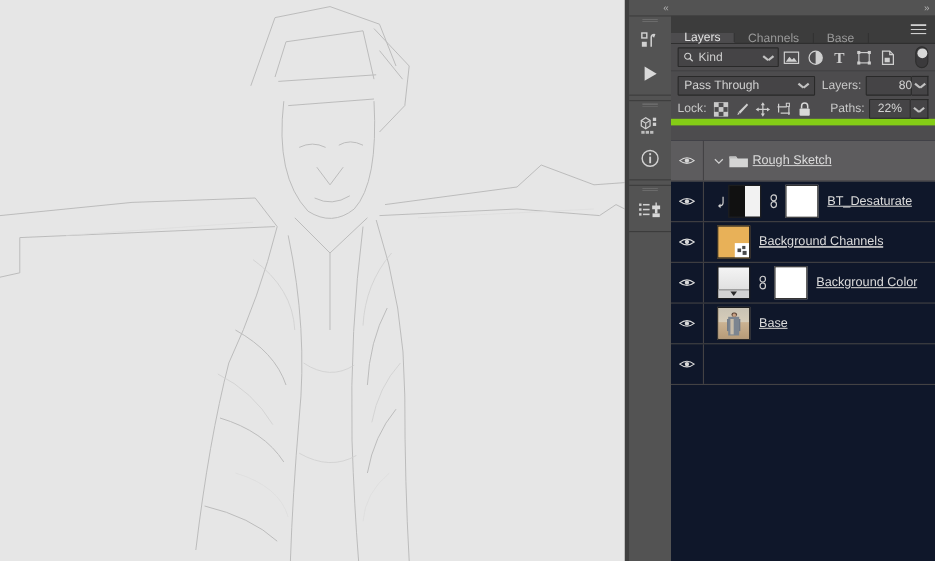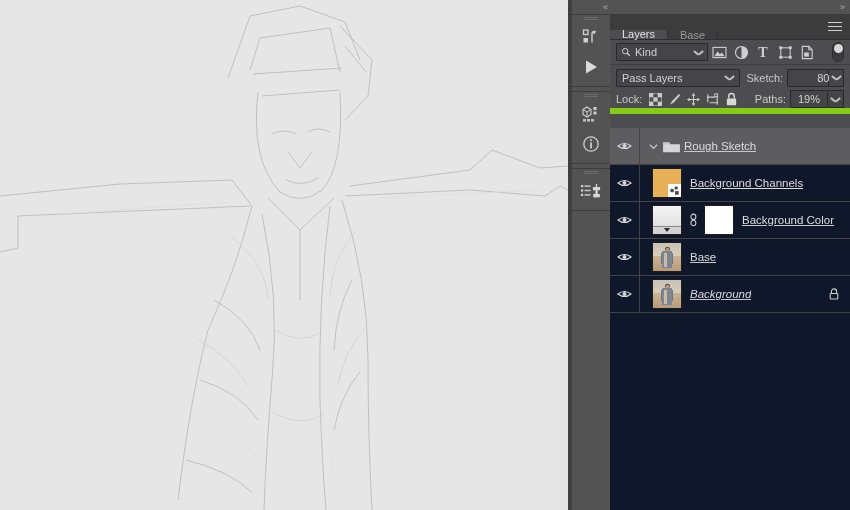--- a/index.html
+++ b/index.html
@@ -358,20 +358,21 @@
   </div>
 
   <div id="layers-panel">
 
     <div id="panel-topbar">
       <span>»</span>
     </div>
 
     <div id="tab-strip">
       <div class="tab active">Layers</div>
+      <div class="tab">Channels</div>
       <div class="tab">Base</div>
       <div id="panel-menu">
           <span></span>
         </div>
     </div>
 
     <div id="filter-row">
       <div id="kind-select">
         <svg width="10" height="10" viewBox="0 0 12 12">
           <circle cx="5" cy="5" r="3.3" fill="none" stroke="#cfcfcf" stroke-width="1.2"></circle>
@@ -416,24 +417,24 @@
           <rect x="4" y="8" width="5" height="4.4" fill="#cfcfcf"></rect>
         </svg>
       </div>
       <div id="filter-toggle">
           <i></i>
         </div>
     </div>
 
     <div id="blend-row">
       <div class="field" id="blend-select">
-        <span class="v">Pass Layers</span>
+        <span class="v">Pass Through</span>
         <span class="caret-line"></span>
       </div>
-      <span class="lbl">Sketch:</span>
+      <span class="lbl">Layers:</span>
       <div class="field" id="opacity-field">80%</div>
       <div class="stepper">
         <span class="caret-line"></span>
       </div>
     </div>
 
     <div id="lock-row">
       <span class="lbl" style="margin-left:0">Lock:</span>
       <div class="lock-icon">
         <svg width="13" height="13" viewBox="0 0 12 12">
@@ -465,21 +466,21 @@
           <rect x="10.5" y="2" width="3" height="3" fill="none" stroke="#cfcfcf" stroke-width="1"></rect>
         </svg>
       </div>
       <div class="lock-icon">
         <svg width="13" height="15" viewBox="0 0 14 16">
           <path d="M4 7 L4 4.6 A3 3 0 0 1 10 4.6 L10 7" fill="none" stroke="#d8d8d8" stroke-width="1.5"></path>
           <rect x="2" y="7" width="10" height="7.2" rx="1" fill="#d8d8d8"></rect>
         </svg>
       </div>
       <span class="lbl" style="margin-left:auto">Paths:</span>
-      <div class="field" id="fill-field">19%</div>
+      <div class="field" id="fill-field">22%</div>
       <div class="stepper">
         <span class="caret-line"></span>
       </div>
     </div>
 
     <div id="layer-list">
 
       <div class="layer-row selected">
         <div class="eye-cell">
           <svg width="15" height="10" viewBox="0 0 16 10">
@@ -498,20 +499,45 @@
               <path d="M1 3.5 L7.5 3.5 L9 5.5 L19 5.5 L19 14 L1 14 Z" fill="#d5d5d5"></path>
               <path d="M1 3.5 L7.5 3.5 L9 5.5 L1 5.5 Z" fill="#bfbfbf"></path>
             </svg>
           </div>
           <span class="layer-name">Rough Sketch</span>
         </div>
       </div>
 
 
 
+      <div class="layer-row">
+        <div class="eye-cell">
+          <svg width="15" height="10" viewBox="0 0 16 10">
+            <path d="M1 5 Q8 -0.5 15 5 Q8 10.5 1 5 Z" fill="none" stroke="#d8d8d8" stroke-width="1.1"></path>
+            <circle cx="8" cy="5" r="2.1" fill="#d8d8d8"></circle>
+          </svg>
+        </div>
+        <div class="row-body" style="padding-left:8px">
+          <div class="clip-arrow">
+            <svg width="11" height="13" viewBox="0 0 12 14">
+              <path d="M8 2 L8 8 Q8 11 4.5 11" fill="none" stroke="#cfcfcf" stroke-width="1.2"></path>
+              <path d="M5.5 8.6 L3 11 L5.5 13.4 Z" fill="#cfcfcf"></path>
+            </svg>
+          </div>
+          <div class="thumb tx-bw" style="margin-right:4px"></div>
+          <div class="link-ico">
+            <svg width="9" height="14" viewBox="0 0 10 15">
+              <rect x="2.2" y="1" width="5.4" height="6" rx="2.7" fill="none" stroke="#cfcfcf" stroke-width="1.2"></rect>
+              <rect x="2.2" y="7.8" width="5.4" height="6" rx="2.7" fill="none" stroke="#cfcfcf" stroke-width="1.2"></rect>
+            </svg>
+          </div>
+          <div class="mask-thumb"></div>
+          <span class="layer-name">BT_Desaturate</span>
+        </div>
+      </div>
 
       <div class="layer-row">
         <div class="eye-cell">
           <svg width="15" height="10" viewBox="0 0 16 10">
             <path d="M1 5 Q8 -0.5 15 5 Q8 10.5 1 5 Z" fill="none" stroke="#d8d8d8" stroke-width="1.1"></path>
             <circle cx="8" cy="5" r="2.1" fill="#d8d8d8"></circle>
           </svg>
         </div>
         <div class="row-body" style="padding-left:12px">
           <div class="thumb tx-orange">
@@ -571,36 +597,17 @@
         </div>
       </div>
 
       <div class="layer-row">
         <div class="eye-cell">
           <svg width="15" height="10" viewBox="0 0 16 10">
             <path d="M1 5 Q8 -0.5 15 5 Q8 10.5 1 5 Z" fill="none" stroke="#d8d8d8" stroke-width="1.1"></path>
             <circle cx="8" cy="5" r="2.1" fill="#d8d8d8"></circle>
           </svg>
         </div>
-        <div class="row-body" style="padding-left:12px">
-          <div class="thumb tx-photo">
-            <span class="sky"></span>
-              <span class="ground"></span>
-            <span class="arm"></span>
-              <span class="arm2"></span>
-            <span class="body"></span>
-              <span class="body2"></span>
-            <span class="head"></span>
-              <span class="face"></span>
-          </div>
-          <span class="layer-name italic">Background</span>
-          <span class="lock-badge">
-            <svg width="12" height="14" viewBox="0 0 14 16">
-              <path d="M4 7.4 L4 5 A3 3 0 0 1 10 5 L10 7.4" fill="none" stroke="#c9c9c9" stroke-width="1.3"></path>
-              <rect x="2.6" y="7.4" width="8.8" height="6.4" rx="0.8" fill="none" stroke="#c9c9c9" stroke-width="1.3"></rect>
-            </svg>
-          </span>
-        </div>
       </div>
 
     </div>
   </div>
 </div>
 
 </body></html>

